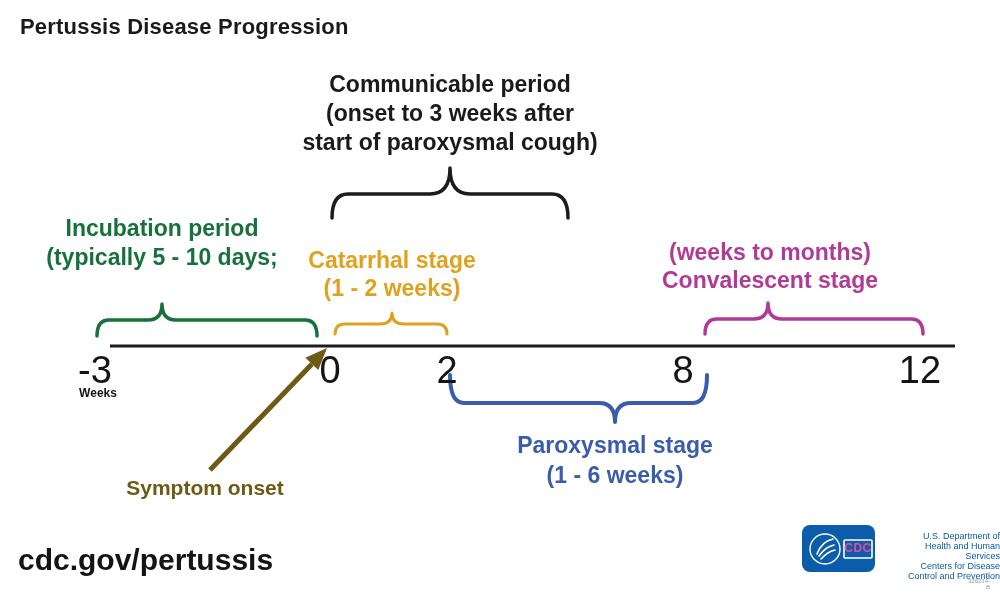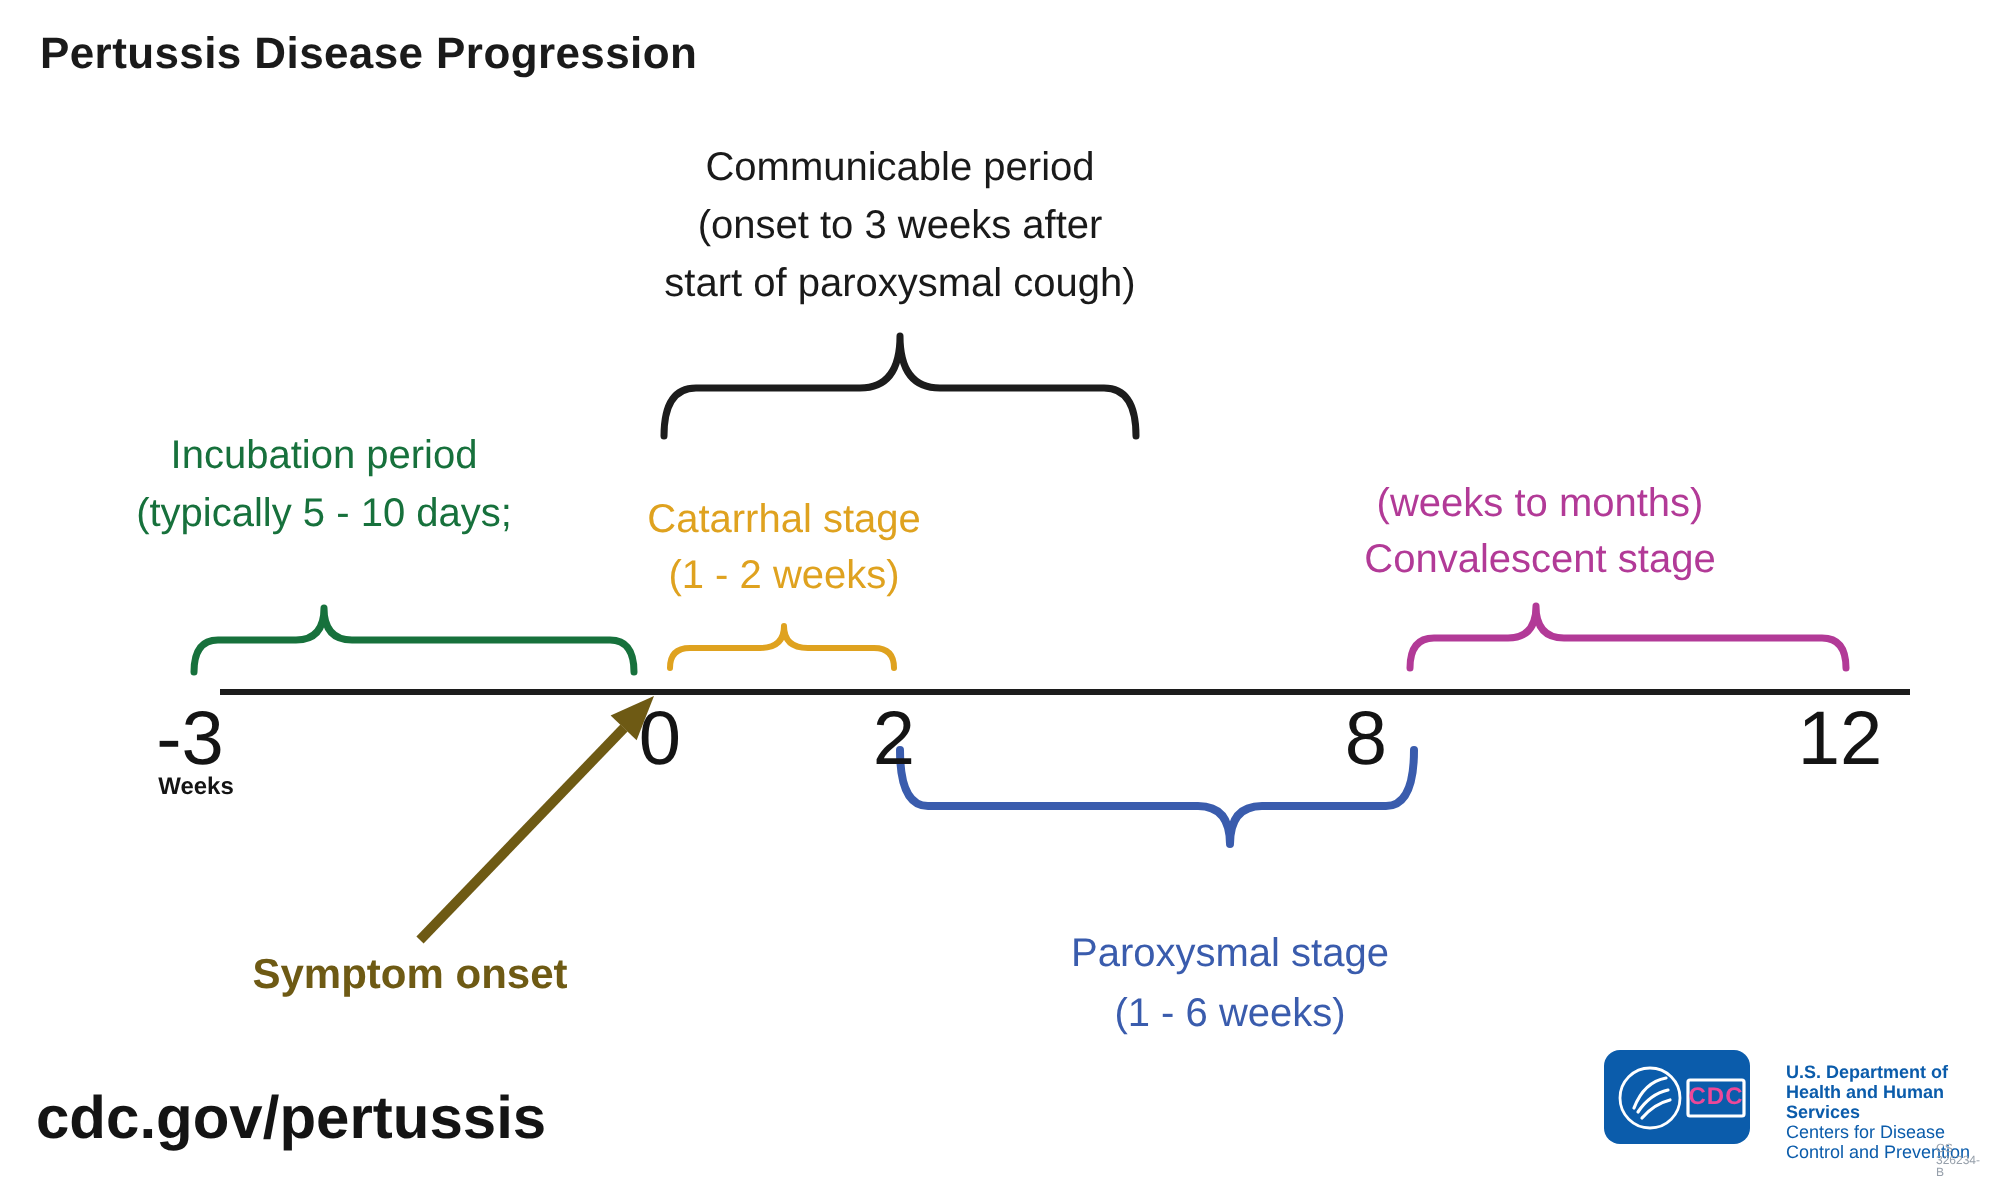--- a/index.html
+++ b/index.html
@@ -1,29 +1,29 @@
 <!DOCTYPE html>
 <html style="--ink: #1a1a1a; --green: #17713c; --orange: #dfa21f; --magenta: #b23a97; --blue: #3a5cad; --olive: #6e5a14; --cdc_blue: #0b5cab; --muted: #97a0ab;"><head>
 <meta charset="utf-8">
 <style>
   html,body{margin:0;padding:0;background:#fff;}
   #stage{
     position:relative;width:1000px;height:600px;background:#ffffff;
     font-family:"Liberation Sans", sans-serif;color:var(--ink);
     overflow:hidden;
   }
-  .abs{position:absolute;}
+  .abs{position:absolute;text-align:right;}
   .centered{transform:translateX(-50%);text-align:center;white-space:nowrap;}
   .page-title{left:20px;top:14px;font-size:22px;font-weight:700;color:var(--ink);letter-spacing:.2px;}
-  .stage-label{font-size:20px;font-weight:400;line-height:29px;}
+  .stage-label{font-size:23px;font-weight:700;line-height:29px;}
   .lbl-communicable{left:450px;top:70px;color:var(--ink);}
   .lbl-incubation{left:162px;top:214px;color:var(--green);}
   .lbl-catarrhal{left:392px;top:246px;color:var(--orange);line-height:28px;}
   .lbl-convalescent{left:770px;top:238px;color:var(--magenta);line-height:28px;}
-  .lbl-paroxysmal{left:615px;top:462px;color:var(--blue);line-height:30px;}
+  .lbl-paroxysmal{left:615px;top:430px;color:var(--blue);line-height:30px;}
   .lbl-symptom{left:205px;top:476px;color:var(--olive);font-size:21px;font-weight:700;}
   .tick{top:350px;font-size:38px;font-weight:400;line-height:40px;color:#141414;}
   .weeks-label{left:98px;top:386px;font-size:12px;font-weight:700;color:#141414;}
   .footer-url{left:18px;top:543px;font-size:30px;font-weight:700;color:#141414;}
   svg{position:absolute;left:0;top:0;}
   .axis{stroke:#1c1c1c;stroke-width:3;}
   .brace{fill:none;stroke-linecap:round;stroke-linejoin:round;}
   .brace-black{stroke:#1c1c1c;stroke-width:3.5;}
   .brace-green{stroke:var(--green);stroke-width:3.5;}
   .brace-orange{stroke:var(--orange);stroke-width:3;}
@@ -31,21 +31,21 @@
   .brace-blue{stroke:var(--blue);stroke-width:4;}
   .arrow-shaft{stroke:var(--olive);stroke-width:5;}
   .arrow-head{fill:var(--olive);}
   
   .logo-rect{fill:var(--cdc_blue);}
   .logo-cdc-box{fill:none;stroke:#ffffff;stroke-width:1.6;}
   .logo-cdc-text{left:858px;top:541px;transform:translateX(-50%);font-size:12px;font-weight:700;color:#ec4899;letter-spacing:.5px;}
   .hhs-ring{fill:none;stroke:#ffffff;stroke-width:1.4;}
   .hhs-stroke{fill:none;stroke:#ffffff;stroke-width:1.6;stroke-linecap:round;}
   .logo-text{left:893px;top:531px;font-size:9px;line-height:10px;color:var(--cdc_blue);}
-  .logo-text .bold{font-weight:700;}
+  .logo-text .bold{font-weight:400;}
   .doc-code{left:990px;top:572px;transform:translateX(-100%);font-size:6px;color:var(--muted);}
 </style>
 </head>
 <body>
 
 <div id="stage">
 
   <svg width="1000" height="600" viewBox="0 0 1000 600">
 
     <line class="axis" x1="110" y1="346" x2="955" y2="346"></line>

